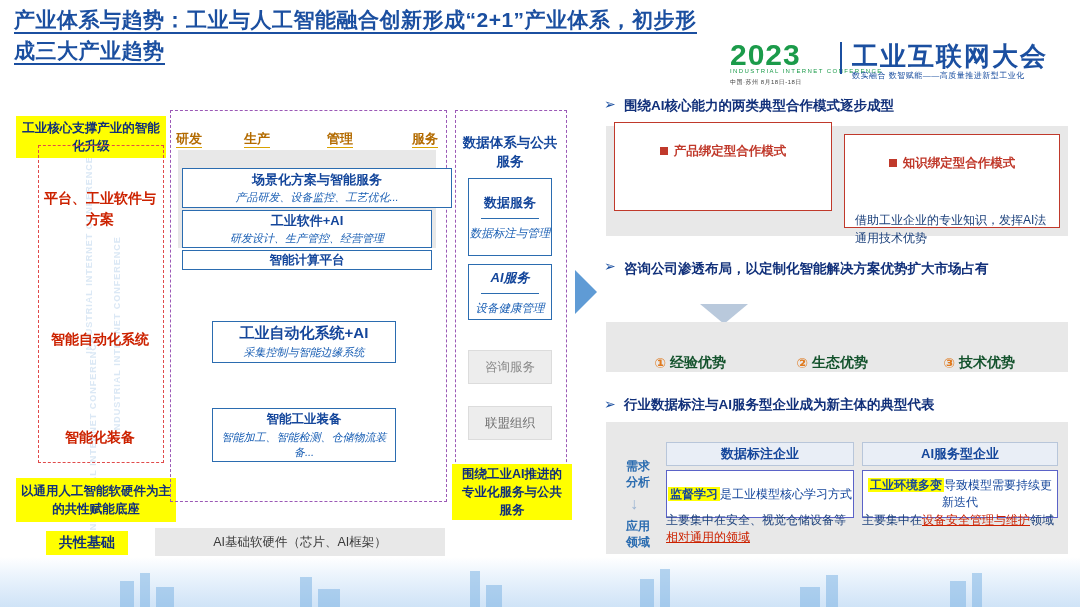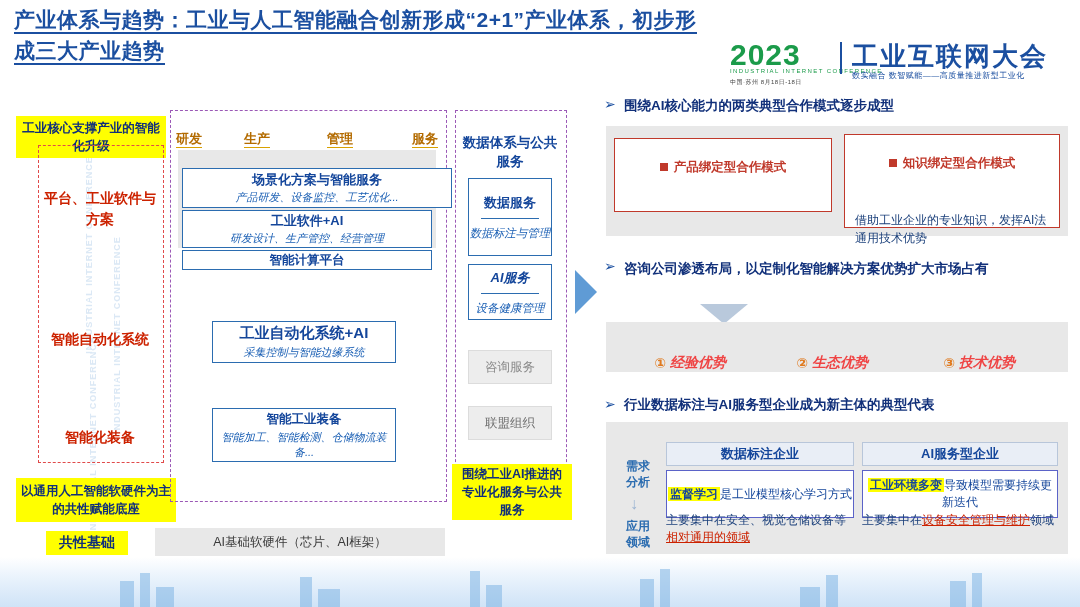--- a/index.html
+++ b/index.html
@@ -43,21 +43,21 @@
   
   .rarrow{position:absolute;color:#1b4fa0;font-size:14px;}
   .rhead{position:absolute;color:#11307a;font-weight:bold;font-size:13.5px;}
 
   .redbox{position:absolute;background:#ffffff;border:1px solid #c0392b;box-sizing:border-box;}
   .sq{display:inline-block;width:8px;height:8px;background:#c0392b;margin-right:6px;vertical-align:1px;}
   .chk{color:#2b6cb0;margin-right:4px;}
 
   .pbox{position:absolute;background:#ffffff;border:1px solid #5b63c8;box-sizing:border-box;}
   .pnum{color:#e07a1f;font-weight:bold;}
-  .grn{color:#ef4444;font-weight:bold;font-style:italic;}
+  .grn{color:#14532d;font-weight:bold;}
   .tri-right{position:absolute;width:0;height:0;border-top:22px solid transparent;border-bottom:22px solid transparent;border-left:22px solid #5f9bd5;}
   .tri-down{position:absolute;width:0;height:0;border-left:24px solid transparent;border-right:24px solid transparent;border-top:20px solid #b9c9dc;}
 
   .tbl-head{position:absolute;background:#e9eef6;border:1px solid #b8c6da;box-sizing:border-box;color:#14469b;font-weight:bold;}
   .row-lbl{position:absolute;color:#2b6cb0;font-weight:bold;font-size:12px;text-align:center;}
   .cellbox{position:absolute;box-sizing:border-box;}
   .miniyel{background:#ffff00;color:#14469b;font-weight:bold;padding:0 2px;}
   .red-u{color:#cc2200;text-decoration:underline;}
   .arrow-d{position:absolute;color:#9bb4d2;font-size:16px;}
 </style>
@@ -189,21 +189,21 @@
 
 <div class="tri-right" style="left:575px;top:270px;"></div>
 
 <div class="rarrow" style="left:604px;top:96px;">➢</div>
 <div class="rhead" style="left:624px;top:96px;width:440px;line-height:20px;">
   <span>围绕AI核心能力的两类典型合作模式逐步成型</span>
 </div>
 
 <div class="gbox" style="left:606px;top:126px;width:462px;height:110px;"></div>
 
-<div class="redbox" style="left:614px;top:138px;width:218px;height:74px;">
+<div class="redbox" style="left:614px;top:122px;width:218px;height:89px;">
   <div class="ctr" style="height:24px;background:#fff;">
     <span class="sq"></span>
     <span style="color:#c0392b;font-weight:bold;font-size:12.5px;">产品绑定型合作模式</span>
   </div>
 </div>
 
 <div class="redbox" style="left:844px;top:134px;width:216px;height:94px;">
   <div class="ctr" style="height:24px;background:#fff;">
     <span class="sq"></span>
     <span style="color:#c0392b;font-weight:bold;font-size:12.5px;">知识绑定型合作模式</span>

